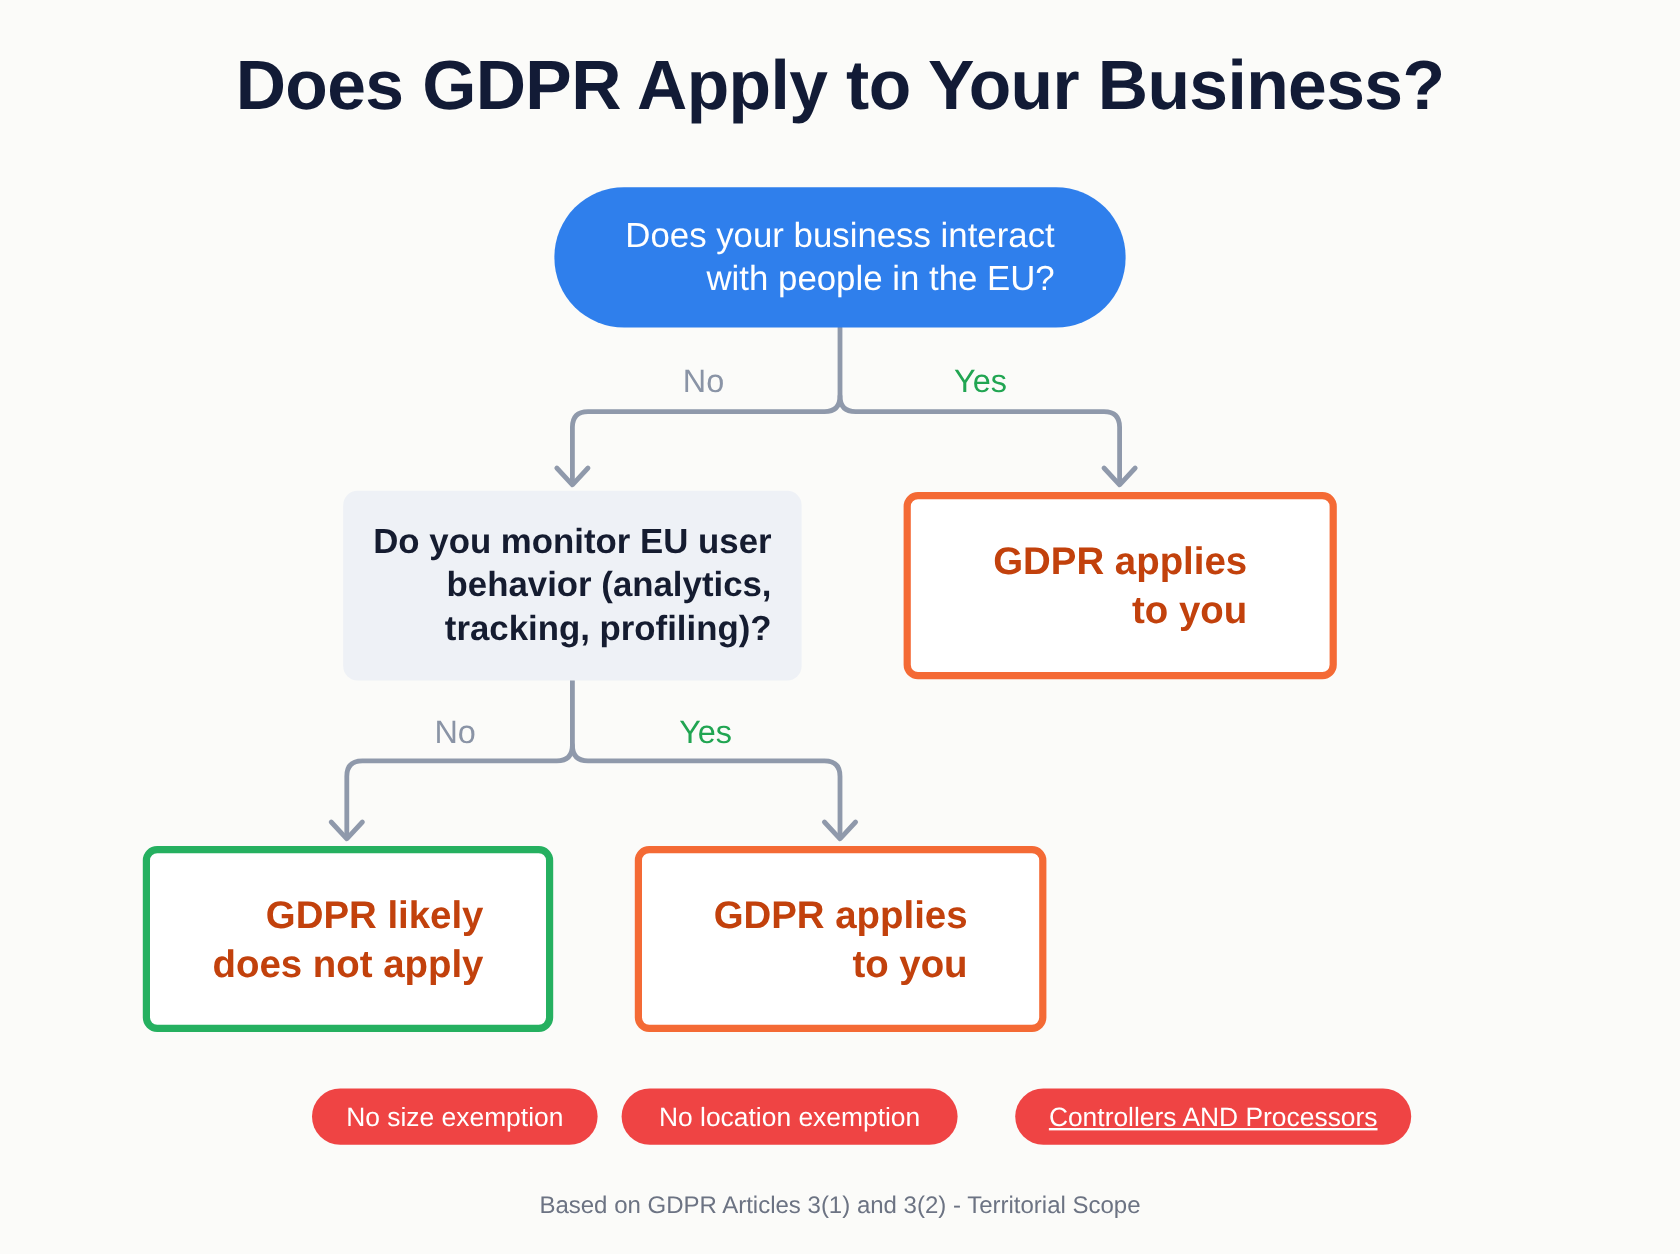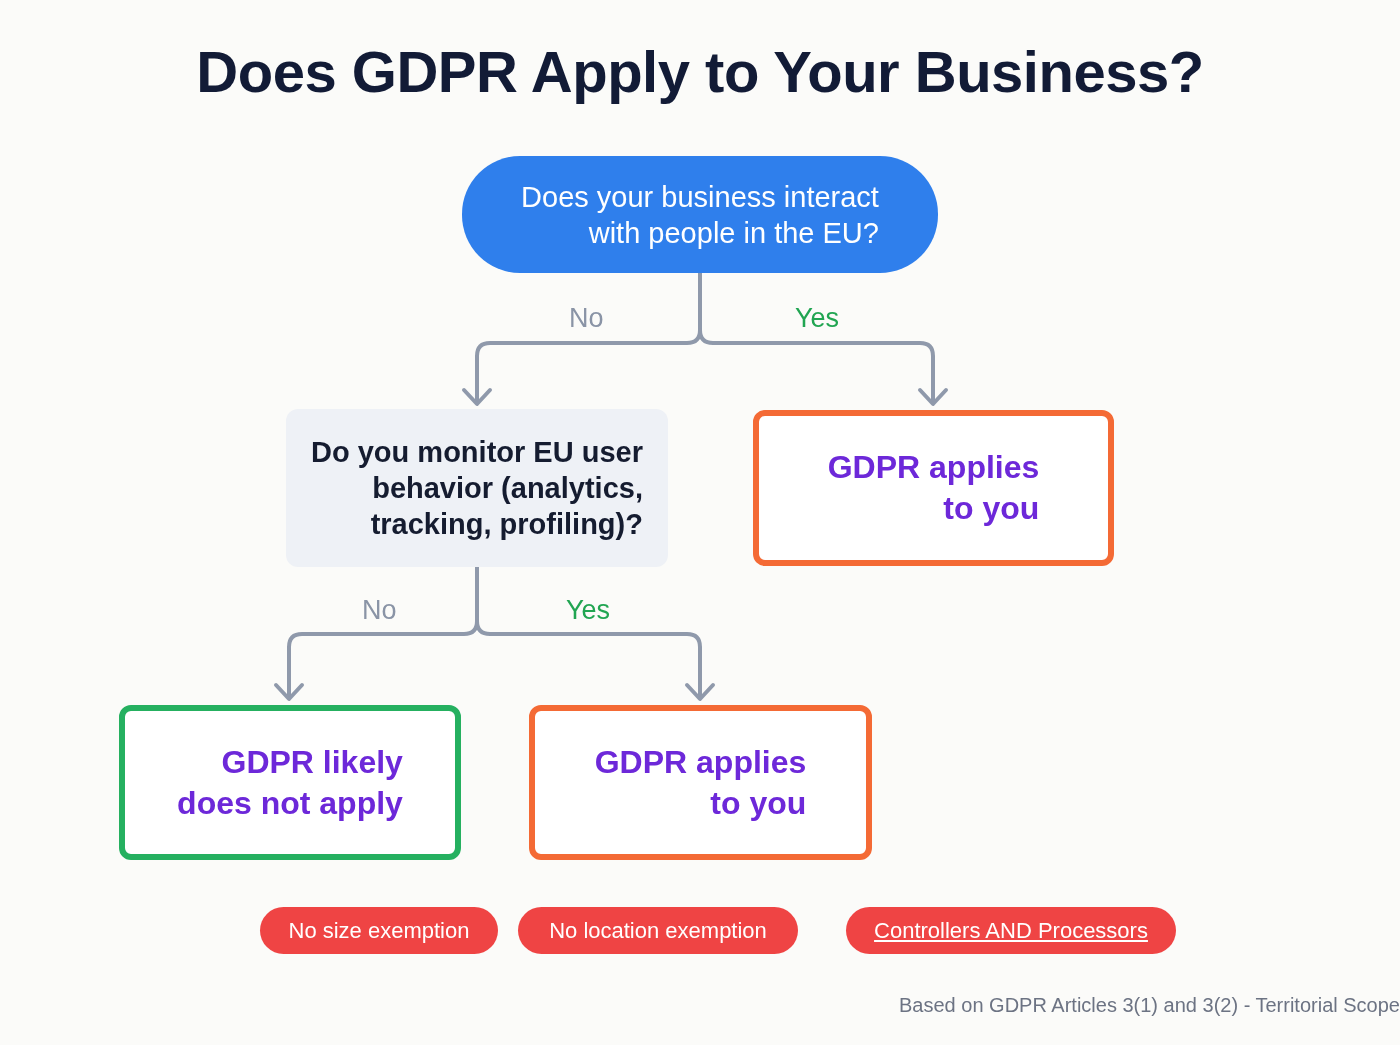--- a/index.html
+++ b/index.html
@@ -61,21 +61,21 @@
       font-weight: bold;
     }
     .node-result {
       border-width: 6px;
       border-style: solid;
       border-radius: 12px;
       background: #ffffff;
       font-size: 32px;
       line-height: 41px;
       font-weight: 700;
-      color: #6d28d9;
+      color: #c2410c;
     }
     .node-result.orange { border-color: #f46a35; }
     .node-result.green { border-color: #25b060; }
     .r1 { left: 753px; top: 410px; width: 361px; height: 156px; }
     .r2 { left: 119px; top: 705px; width: 342px; height: 155px; }
     .r3 { left: 529px; top: 705px; width: 343px; height: 155px; }
 
     .label {
       position: absolute;
       font-size: 27px;
@@ -109,21 +109,21 @@
     }
     .t1 { left: 260px; width: 238px; }
     .t2 { left: 518px; width: 280px; }
     .t3 { left: 846px; width: 330px; text-decoration: underline; }
 
     .footnote {
       position: absolute;
       left: 0;
       top: 994px;
       width: 1400px;
-      text-align: right;
+      text-align: center;
       font-size: 20px;
       color: #6c7383;
     }
   </style>
 </head>
 <body>
 
 <div class="title">Does GDPR Apply to Your Business?</div>
 
 <svg class="connectors" viewBox="0 0 1400 1045" xmlns="http://www.w3.org/2000/svg">

